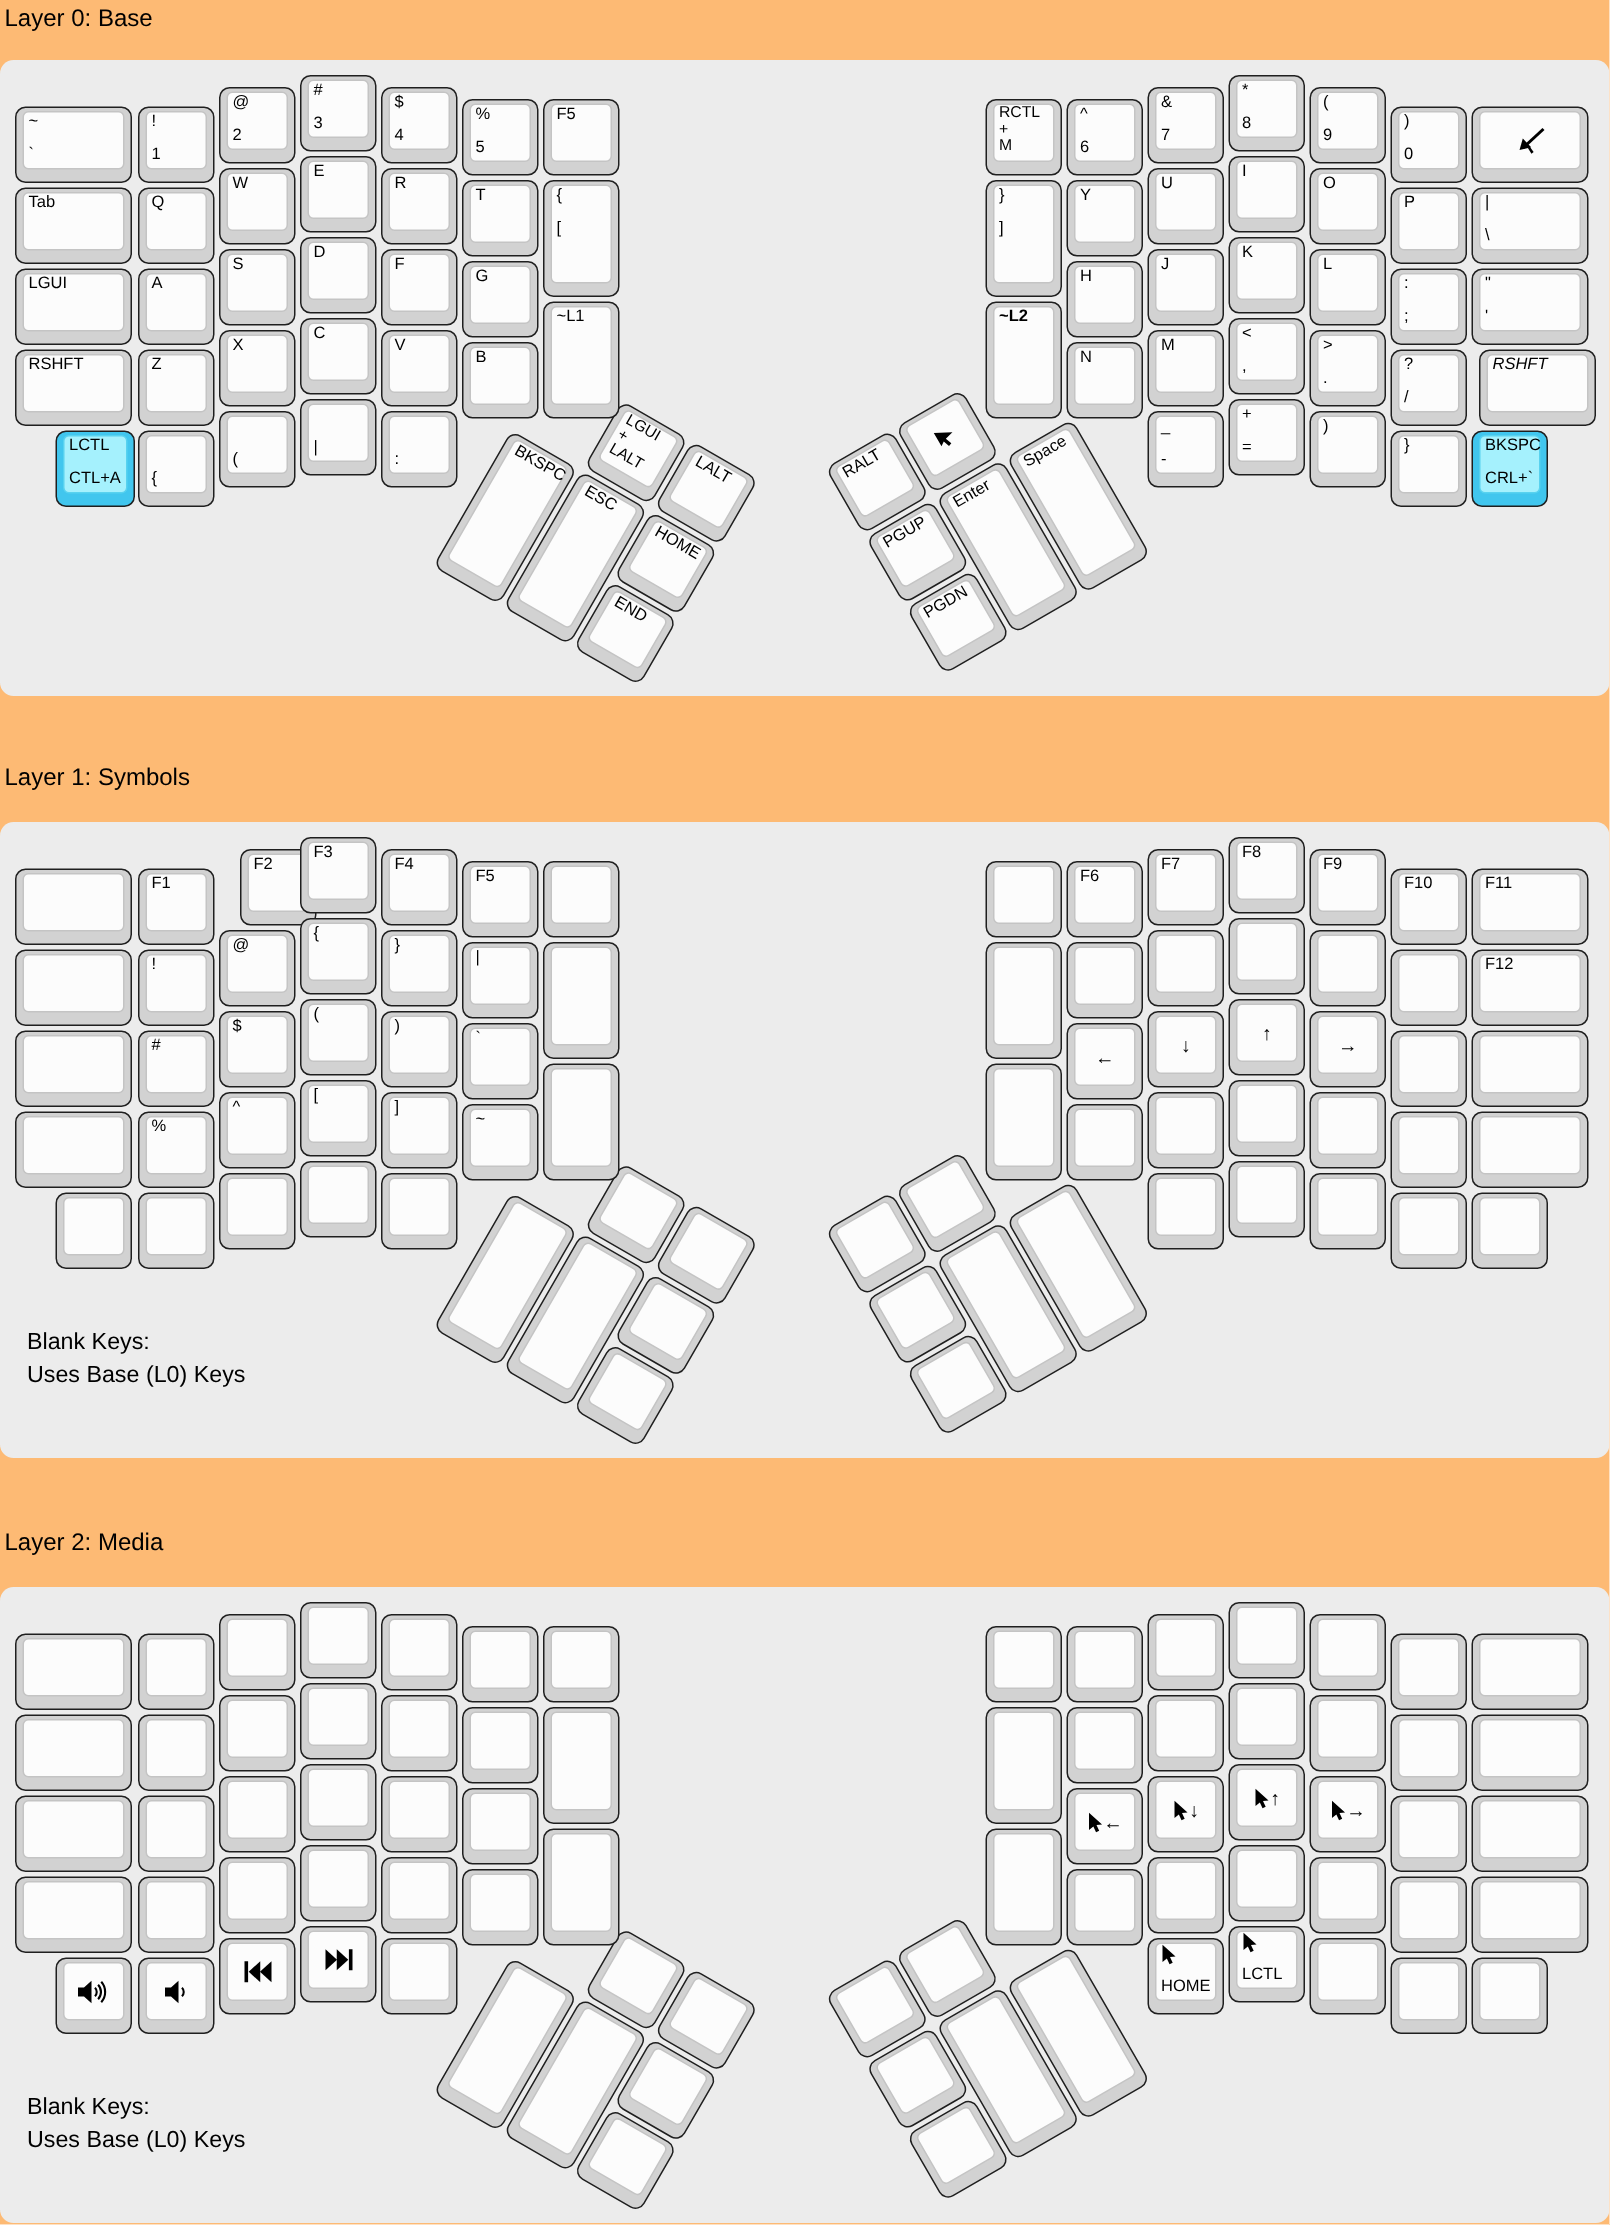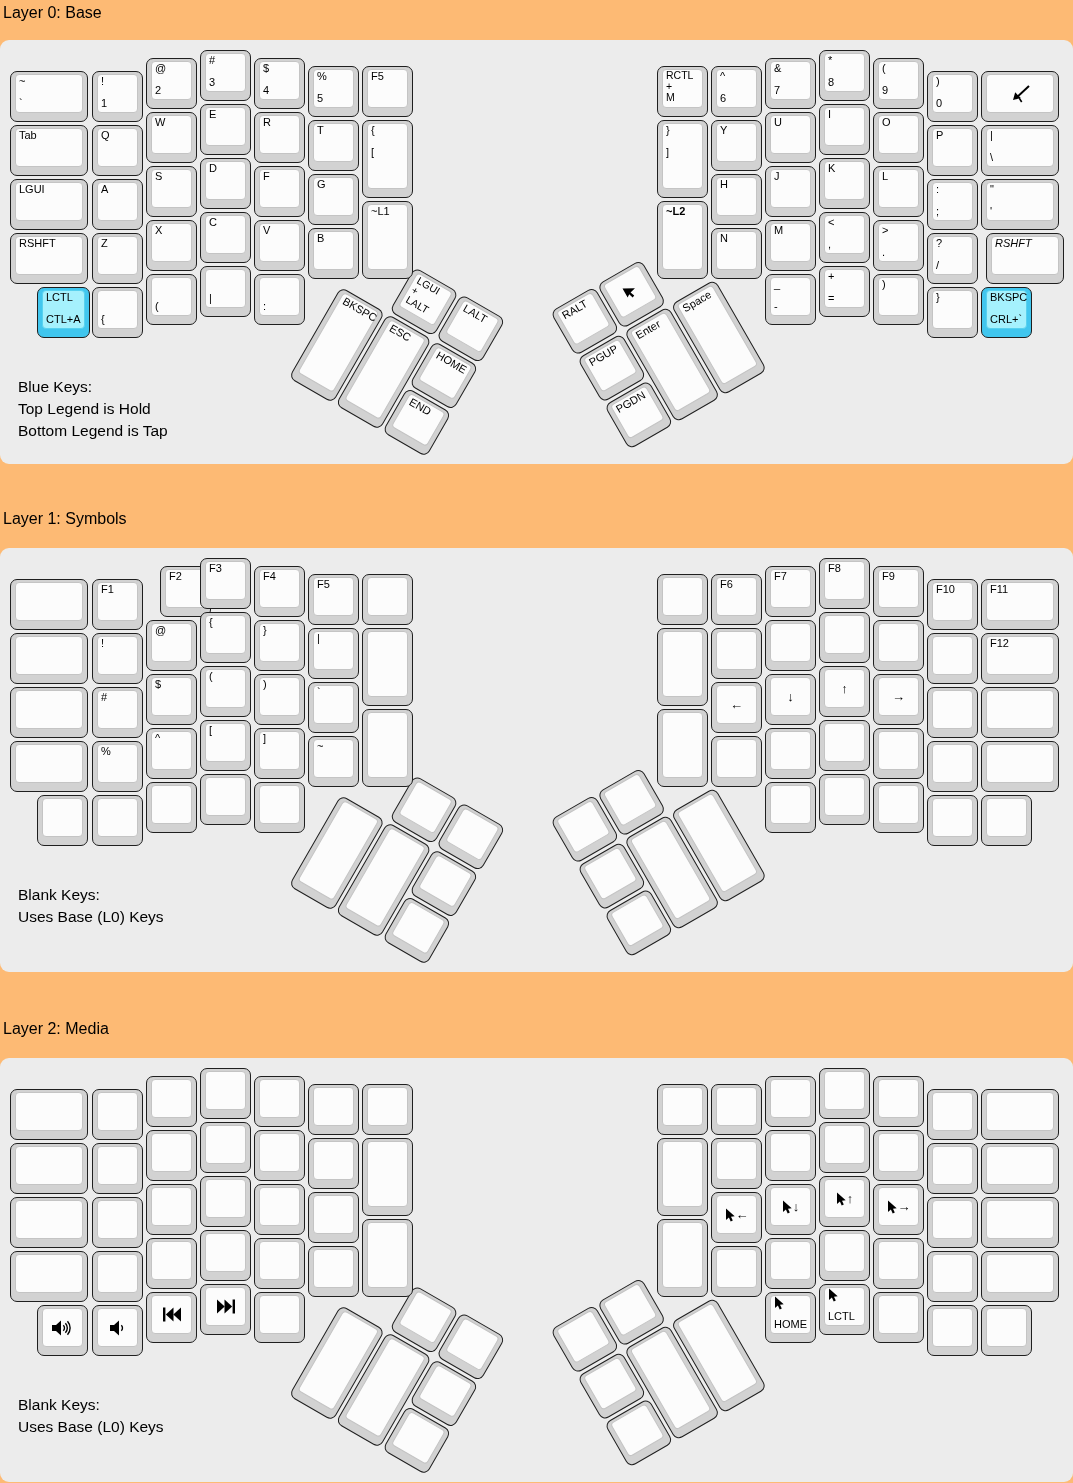--- a/index.html
+++ b/index.html
@@ -445,21 +445,20 @@
         <div class="keytop">
           <span class="leg t">RSHFT</span>
         </div>
       </div>
       <div class="key blue" style="left: 981px; top: 247px; width: 51px; height: 51px;">
         <div class="keytop">
           <span class="leg t">BKSPC</span>
           <span class="leg b">CRL+`</span>
         </div>
       </div>
-      <div class="caption" style="top: 336px;"><div>Blue Keys:</div><div>Top Legend is Hold</div><div>Bottom Legend is Tap</div></div>
     </div>
 
   <div class="ltitle" style="top:509px">Layer 1: Symbols</div>
   <div class="panel" id="panel-1" style="top:548px">
       <div class="thumb" style="left: 368px; top: 200px; transform: rotate(30deg);">
         <div class="key" style="left: 54px; top: 0px; width: 51px; height: 51px;">
           <div class="keytop"></div>
         </div>
         <div class="key" style="left: 108px; top: 0px; width: 51px; height: 51px;">
           <div class="keytop"></div>

